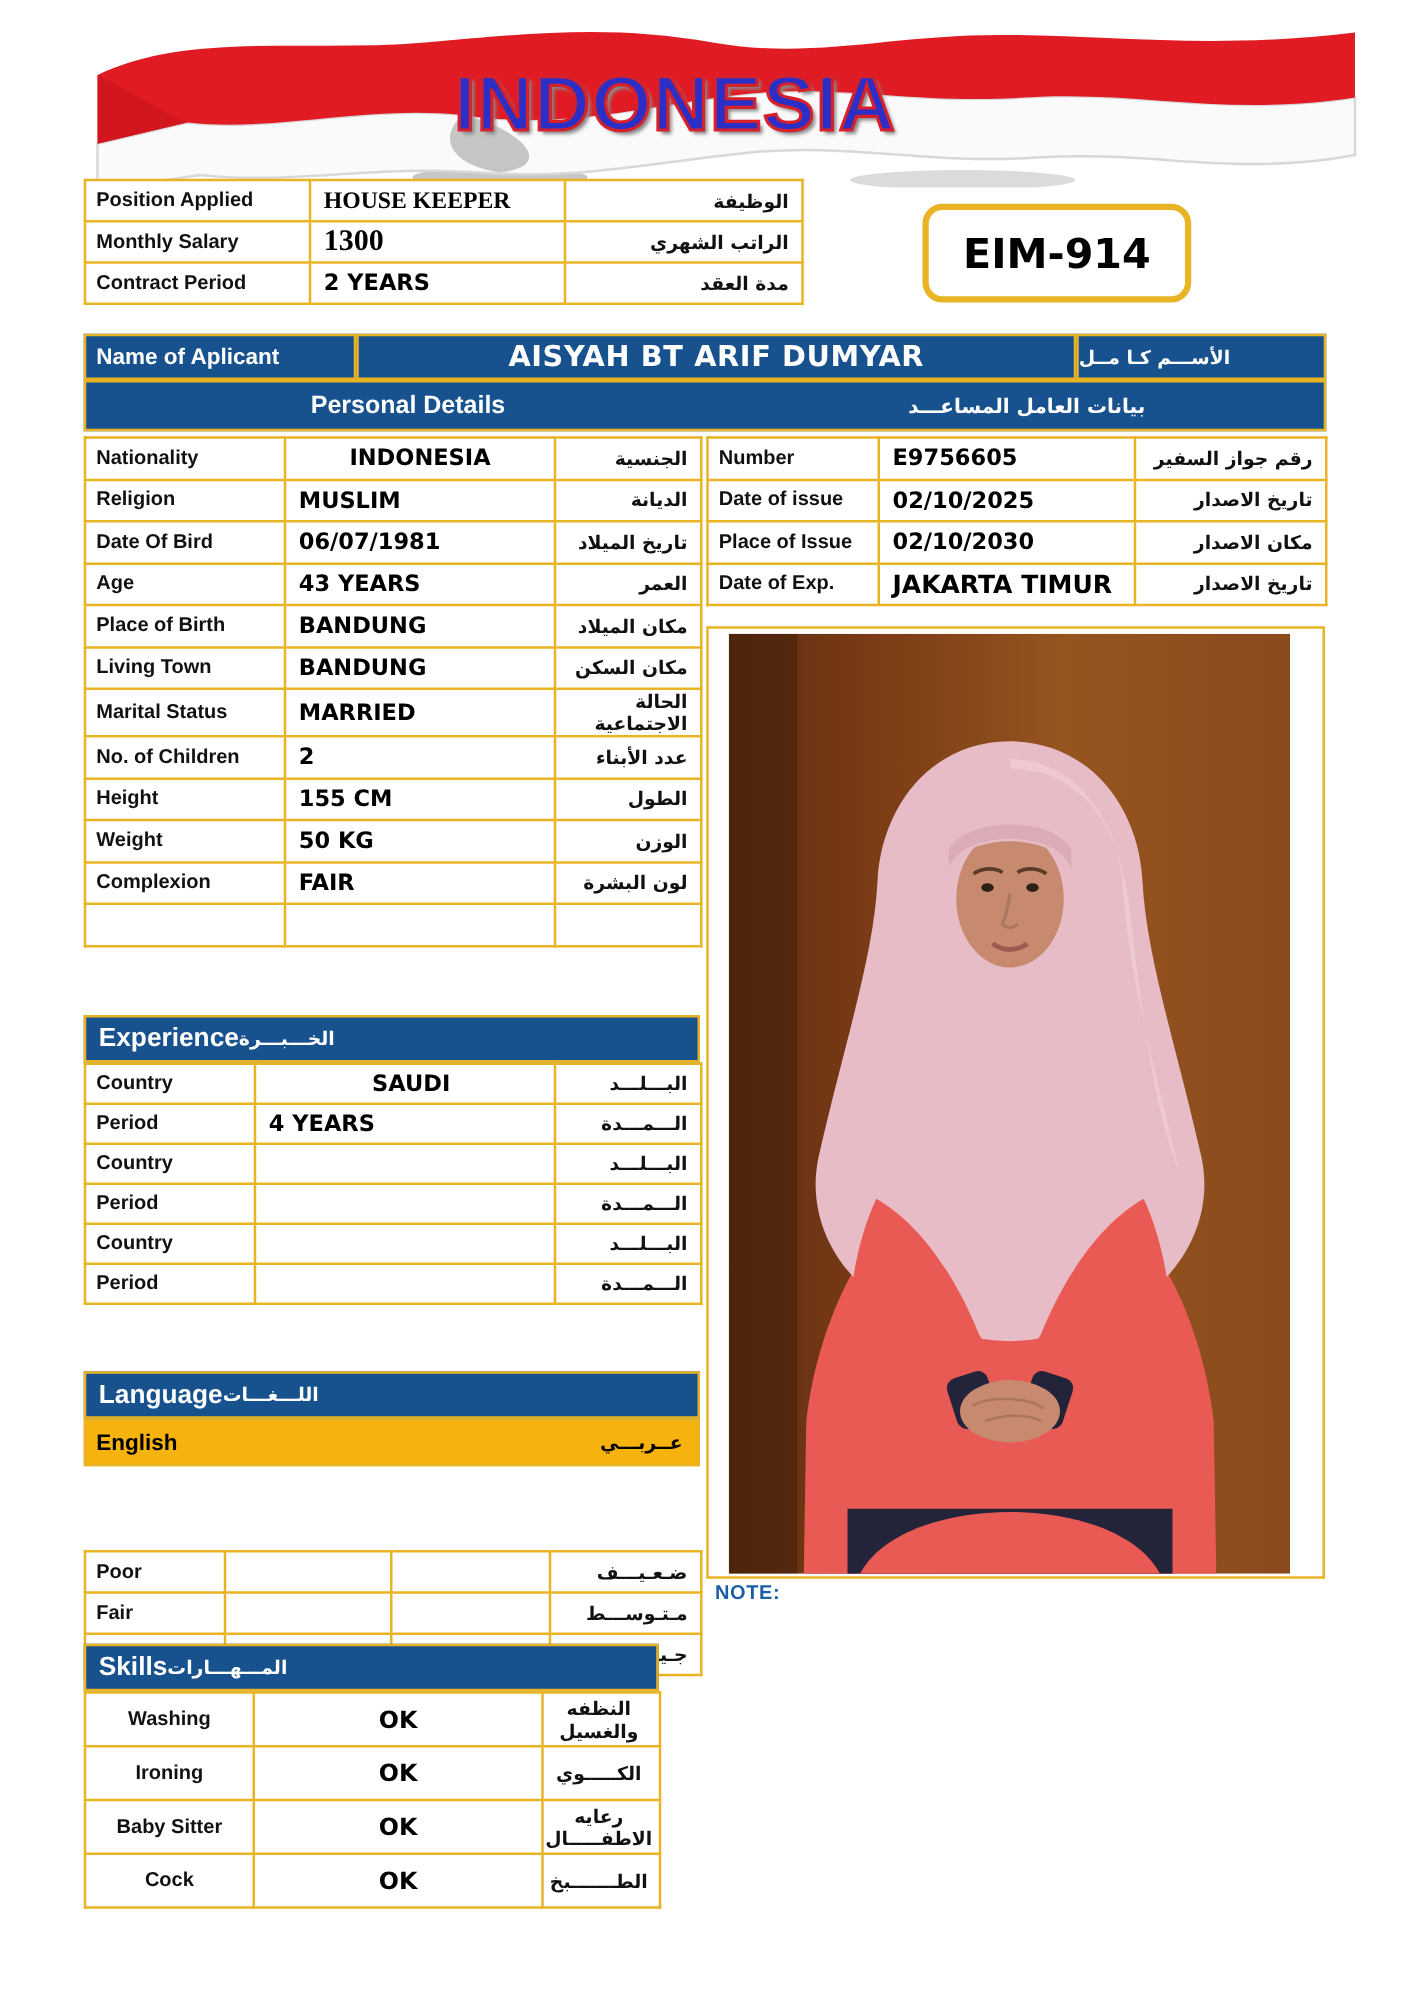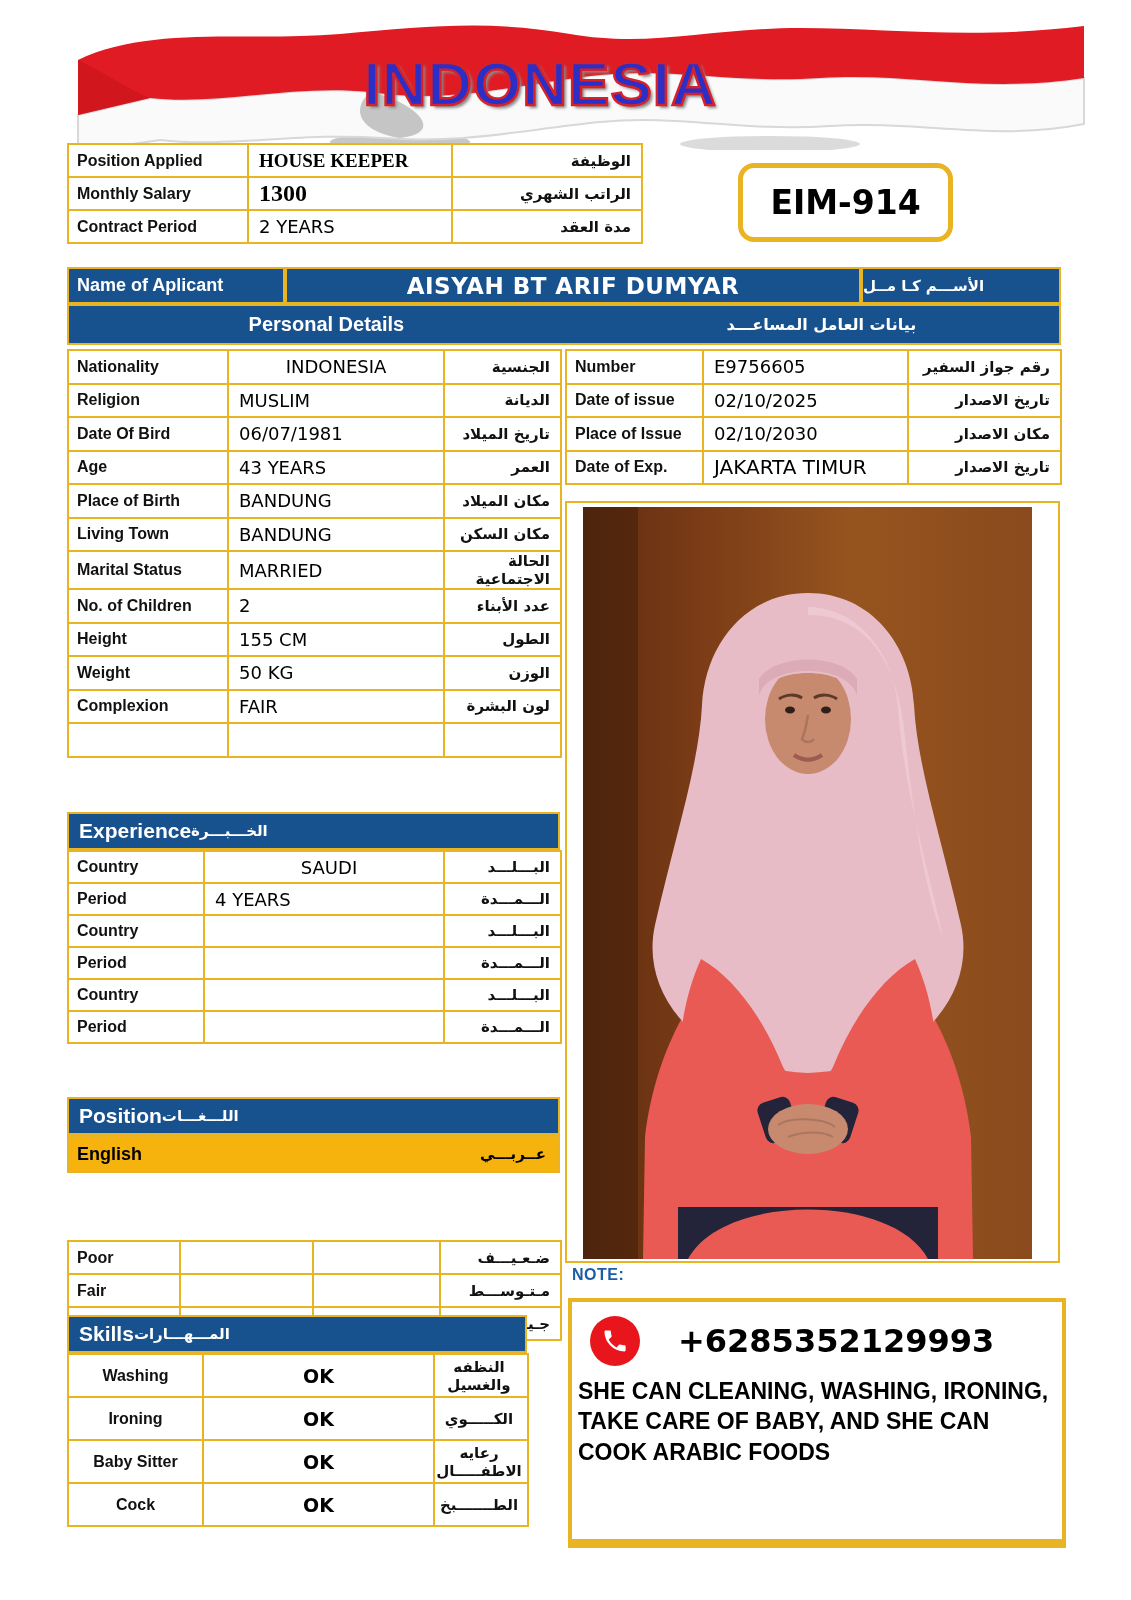--- a/index.html
+++ b/index.html
@@ -23,21 +23,21 @@
     font-size:62px;font-weight:bold;letter-spacing:1px;color:var(--title-blue);
     -webkit-text-stroke:2.5px #d6202a;
     text-shadow:3px 3px 3px #8a8a8a;
     z-index:3;
   }
 
   
   table.doc{border-collapse:collapse;}
   table.doc td{border:2px solid var(--yellow);background:#fff;}
   .lbl{font-size:16px;font-weight:bold;color:#111;padding-left:8px;}
-  .val{font-family:"DejaVu Sans", sans-serif;font-size:18px;font-weight:normal;color:#000;padding-left:10px;}
+  .val{font-family:"DejaVu Sans", sans-serif;font-size:18px;font-weight:bold;color:#000;padding-left:10px;}
   .val-serif{font-family:"Liberation Serif", serif;font-size:19px;font-weight:bold;padding-left:10px;}
   .ar{font-family:"DejaVu Sans", sans-serif;font-size:15px;font-weight:bold;text-align:right;padding-right:10px;direction:rtl;color:#111;}
 
   .top-table{position:absolute;left:67px;top:143px;}
   .top-table td{height:33px;}
 
   .eim-badge{
     position:absolute;left:738px;top:163px;width:215px;height:79px;
     border:5px solid var(--yellow);border-radius:16px;background:#fff;
     display:flex;align-items:center;justify-content:center;
@@ -338,21 +338,21 @@
         </tr>
     <tr>
           <td class="lbl">Period</td>
           <td class="val"></td>
           <td class="ar">الـــمـــدة</td>
         </tr>
   </tbody>
     </table>
 
   <div class="sec-header lang-header">
-    <span class="sh-en">Position</span>
+    <span class="sh-en">Language</span>
     <span class="sh-ar">اللـــغـــات</span>
   </div>
   <div class="english-row">
     <span class="er-en">English</span>
     <span class="er-ar">عــربـــي</span>
   </div>
   <table class="doc lang-table">
     <tbody>
         <tr>
           <td class="lbl" style="width:112px">Poor</td>
@@ -398,25 +398,14 @@
         </tr>
     <tr>
           <td class="lbl">Cock</td>
           <td class="ok-cell">OK</td>
           <td class="ar">الطـــــــبخ</td>
         </tr>
   </tbody>
     </table>
 
   <div class="note-label">NOTE:</div>
-  <div class="note-box">
-    <div class="phone-row">
-      <div class="phone-circle">
-        <svg width="28" height="28" viewBox="0 0 24 24">
-            <path fill="#ffffff" d="M6.6 10.8c1.5 2.9 3.8 5.2 6.7 6.7l2.2-2.2c.3-.3.7-.4 1-.2 1.1.4 2.3.6 3.6.6.6 0 1 .4 1 1V20c0 .6-.4 1-1 1C10.9 21 3 13.1 3 3.9c0-.6.4-1 1-1h3.5c.6 0 1 .4 1 1 0 1.2.2 2.4.6 3.6.1.3 0 .7-.2 1l-2.3 2.3z"></path>
-          </svg>
-      </div>
-      <div class="phone-number">+6285352129993</div>
-    </div>
-    <div class="note-text">SHE CAN CLEANING, WASHING, IRONING, TAKE CARE OF BABY, AND SHE CAN COOK ARABIC FOODS</div>
-  </div>
 
 </div>
 
 </body></html>

